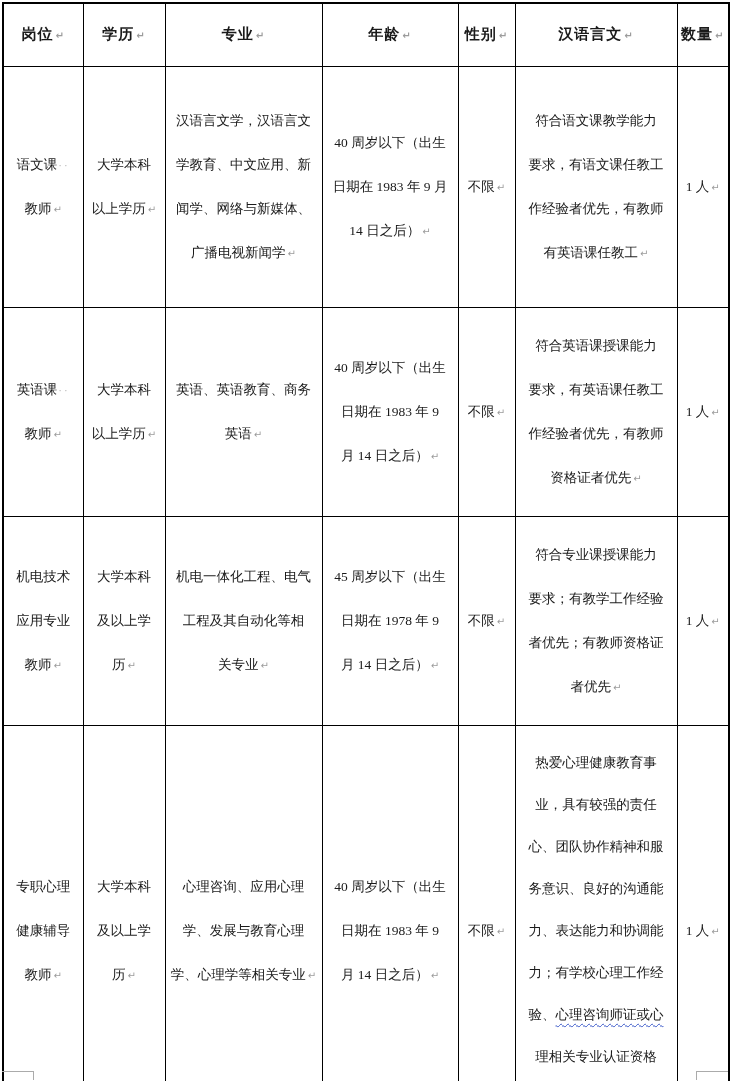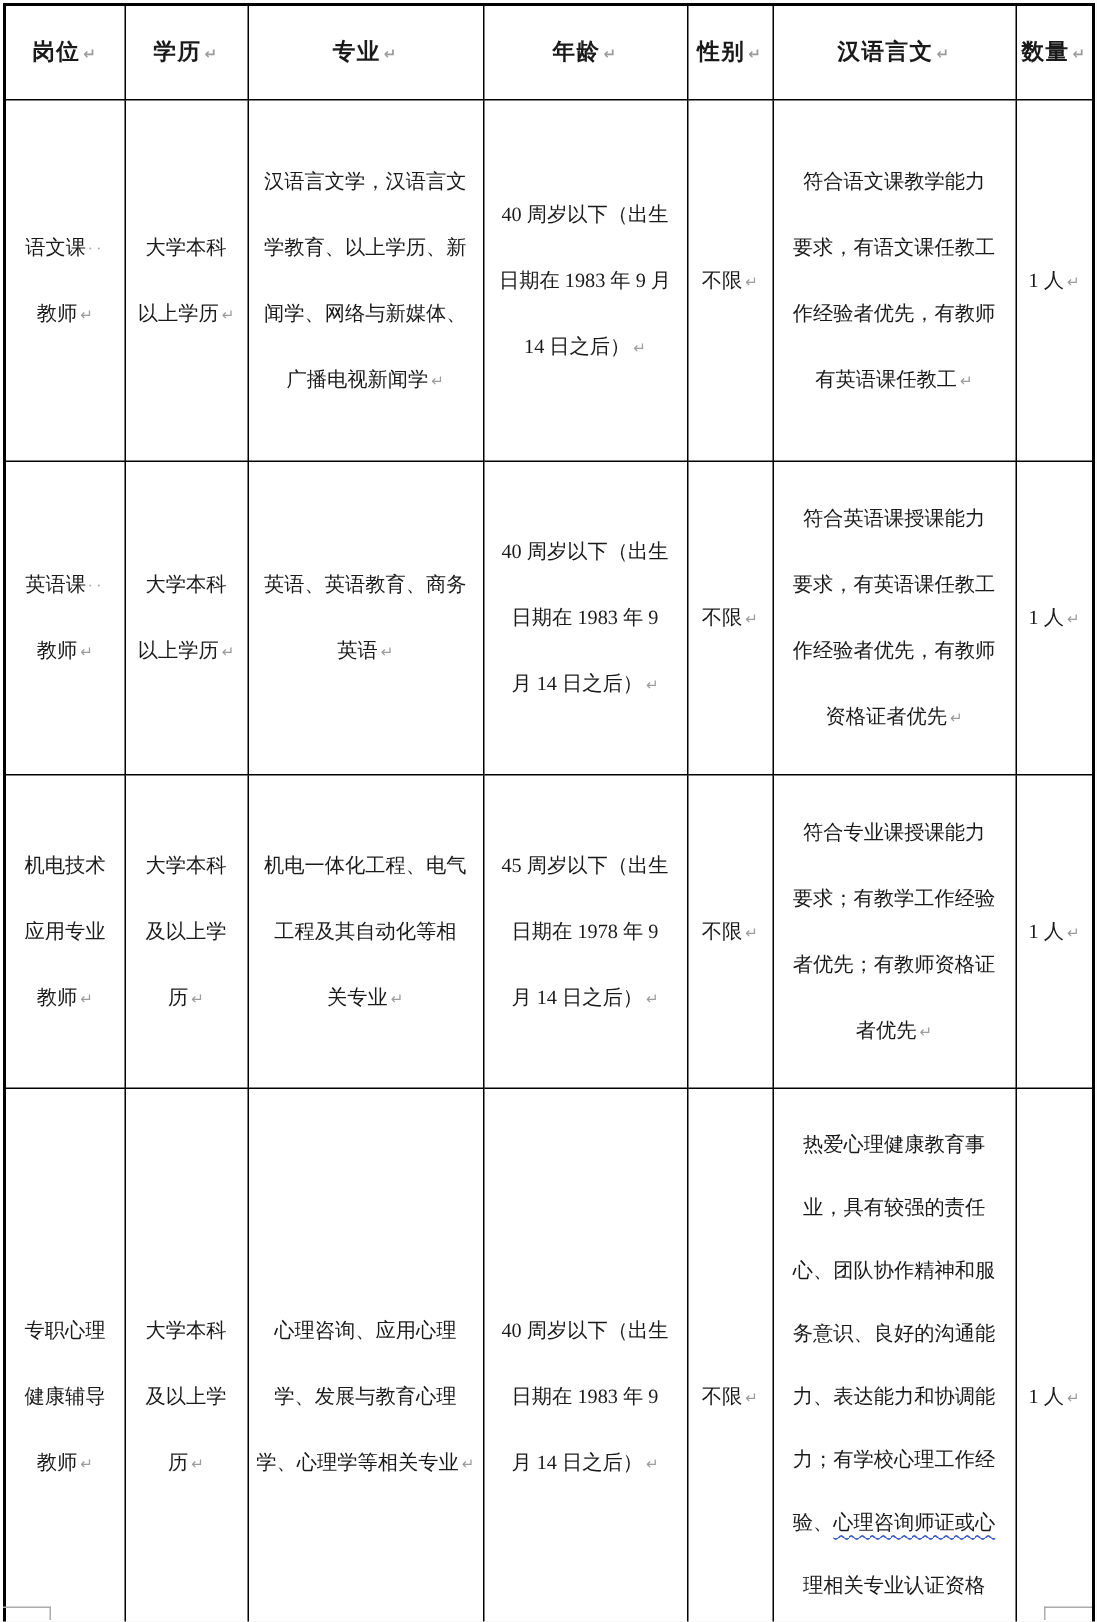--- a/index.html
+++ b/index.html
@@ -91,21 +91,21 @@
       <th><span>性别</span><span class="mark">↵</span></th>
       <th><span>汉语言文</span><span class="mark">↵</span></th>
       <th><span>数量</span><span class="mark">↵</span></th>
     </tr>
 
     <tr style="height:241px">
       <td><span class="txt">语文课</span><span class="dots">··</span><br><span class="txt">教师</span><span class="mark">↵</span></td>
       <td><span class="txt">大学本科
 以上学历</span><span class="mark">↵</span></td>
       <td><span class="txt">汉语言文学，汉语言文
-学教育、以上学历、新
+学教育、中文应用、新
 闻学、网络与新媒体、
 广播电视新闻学</span><span class="mark">↵</span></td>
       <td><span class="txt">40 周岁以下（出生
 日期在 1983 年 9 月
 14 日之后）</span><span class="mark">↵</span></td>
       <td><span class="txt">不限</span><span class="mark">↵</span></td>
       <td><span class="txt">符合语文课教学能力
 要求，有语文课任教工
 作经验者优先，有教师
 有英语课任教工</span><span class="mark">↵</span></td>

